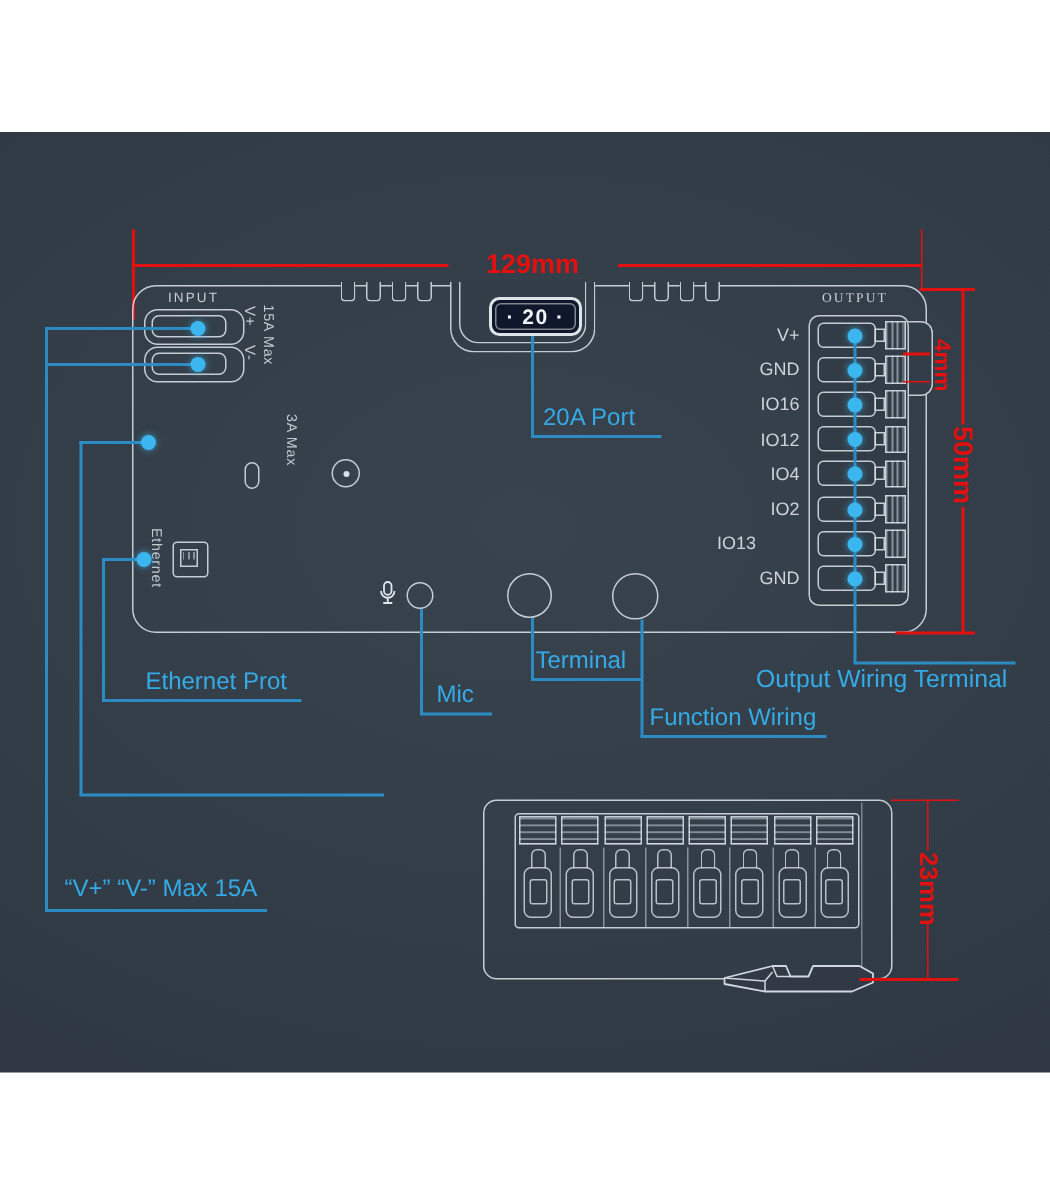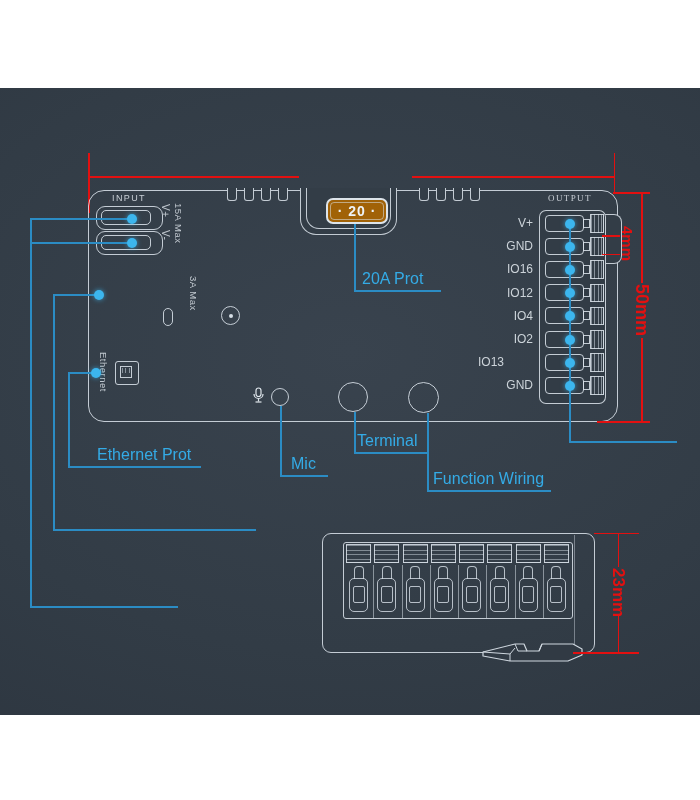--- a/index.html
+++ b/index.html
@@ -30,40 +30,41 @@
 </head>
 <body>
 
 <div id="stage">
   <div id="panel"></div>
 
   <div class="rline abs" style="left:88px;top:153px;width:1.5px;height:60px;"></div>
   <div class="rline abs" style="left:613.5px;top:153px;width:1.5px;height:40px;"></div>
   <div class="rline abs" style="left:89px;top:176px;width:210px;height:1.5px;"></div>
   <div class="rline abs" style="left:412px;top:176px;width:202px;height:1.5px;"></div>
+  <div class="rtext abs" style="left:299px;top:166px;width:112px;text-align:center;font-size:18px;">129mm</div>
 
   <div class="outline abs" style="left:88px;top:190px;width:530px;height:232px;border-radius:16px;"></div>
 
   <div class="devtext abs" style="left:112px;top:193px;">INPUT</div>
   <div class="devtext abs" style="left:548px;top:193px;font-family:Liberation Serif, serif;">OUTPUT</div>
 
   <div id="vents">
       <div class="outline abs cover" style="left: 227px; top: 188px; width: 10px; height: 13px; border-top: 1.2px none; border-radius: 0px 0px 3px 3px; border-right-width: 1.2px; border-bottom-width: 1.2px; border-left-width: 1.2px;"></div>
       <div class="outline abs cover" style="left: 244px; top: 188px; width: 10px; height: 13px; border-top: 1.2px none; border-radius: 0px 0px 3px 3px; border-right-width: 1.2px; border-bottom-width: 1.2px; border-left-width: 1.2px;"></div>
       <div class="outline abs cover" style="left: 261px; top: 188px; width: 10px; height: 13px; border-top: 1.2px none; border-radius: 0px 0px 3px 3px; border-right-width: 1.2px; border-bottom-width: 1.2px; border-left-width: 1.2px;"></div>
       <div class="outline abs cover" style="left: 278px; top: 188px; width: 10px; height: 13px; border-top: 1.2px none; border-radius: 0px 0px 3px 3px; border-right-width: 1.2px; border-bottom-width: 1.2px; border-left-width: 1.2px;"></div>
       <div class="outline abs cover" style="left: 419px; top: 188px; width: 10px; height: 13px; border-top: 1.2px none; border-radius: 0px 0px 3px 3px; border-right-width: 1.2px; border-bottom-width: 1.2px; border-left-width: 1.2px;"></div>
       <div class="outline abs cover" style="left: 436px; top: 188px; width: 10px; height: 13px; border-top: 1.2px none; border-radius: 0px 0px 3px 3px; border-right-width: 1.2px; border-bottom-width: 1.2px; border-left-width: 1.2px;"></div>
       <div class="outline abs cover" style="left: 453px; top: 188px; width: 10px; height: 13px; border-top: 1.2px none; border-radius: 0px 0px 3px 3px; border-right-width: 1.2px; border-bottom-width: 1.2px; border-left-width: 1.2px;"></div>
       <div class="outline abs cover" style="left: 470px; top: 188px; width: 10px; height: 13px; border-top: 1.2px none; border-radius: 0px 0px 3px 3px; border-right-width: 1.2px; border-bottom-width: 1.2px; border-left-width: 1.2px;"></div>
     </div>
 
   <div class="outline cover abs" style="left:300px;top:188px;width:97px;height:47px;border-top:none;border-radius:0 0 16px 16px;"></div>
   <div class="outline thin abs" style="left:306px;top:188px;width:85px;height:41px;border-top:none;border-radius:0 0 13px 13px;"></div>
-  <div class="abs" style="left:326px;top:198px;width:62px;height:26px;border:2px solid #dde4ea;border-radius:7px;background:#a16207;box-sizing:border-box;">
+  <div class="abs" style="left:326px;top:198px;width:62px;height:26px;border:2px solid #dde4ea;border-radius:7px;background:#0f172a;box-sizing:border-box;">
     <div class="abs" style="left:2px;top:2px;right:2px;bottom:2px;border:1px solid rgba(221,228,234,0.55);border-radius:4px;"></div>
     <div class="abs" style="left:0;top:1px;width:100%;text-align:center;color:#eef3f7;font-size:14px;font-weight:bold;line-height:21px;letter-spacing:1px;">· 20 ·</div>
   </div>
 
   <div class="outline abs" style="left:96px;top:206px;width:67px;height:24px;border-radius:9px;"></div>
   <div class="outline thin abs" style="left:101px;top:210px;width:50px;height:15px;border-radius:5px;"></div>
   <div class="outline abs" style="left:96px;top:231px;width:67px;height:24px;border-radius:9px;"></div>
   <div class="outline thin abs" style="left:101px;top:235px;width:50px;height:15px;border-radius:5px;"></div>
 
   <div class="vtext abs" style="left:160px;top:204px;font-size:10px;">V+</div>
@@ -150,49 +151,51 @@
   <div class="rtext rvert abs" style="left:619px;top:226px;font-size:15px;">4mm</div>
 
   <div class="rline abs" style="left:613px;top:192px;width:37px;height:1.5px;"></div>
   <div class="rline abs" style="left:641px;top:192px;width:1.5px;height:91px;"></div>
   <div class="rtext rvert abs" style="left:631px;top:284px;font-size:18px;">50mm</div>
   <div class="rline abs" style="left:641px;top:338px;width:1.5px;height:84px;"></div>
   <div class="rline abs" style="left:597px;top:421px;width:53px;height:1.5px;"></div>
 
   <div class="bline abs" style="left:354px;top:224px;width:1.6px;height:67px;"></div>
   <div class="bline abs" style="left:354px;top:290px;width:87px;height:1.6px;"></div>
-  <div class="blabel" style="left:362px;top:270px;">20A Prot</div>
+  <div class="blabel" style="left:362px;top:270px;">20A Port</div>
 
   <div class="bline abs" style="left:280px;top:406px;width:1.6px;height:70px;"></div>
   <div class="bline abs" style="left:280px;top:475px;width:48px;height:1.6px;"></div>
   <div class="blabel" style="left:291px;top:455px;">Mic</div>
 
   <div class="bline abs" style="left:354px;top:412px;width:1.6px;height:41px;"></div>
   <div class="bline abs" style="left:354px;top:452px;width:74px;height:1.6px;"></div>
   <div class="blabel" style="left:357px;top:432px;">Terminal</div>
 
   <div class="bline abs" style="left:427px;top:413px;width:1.6px;height:78px;"></div>
   <div class="bline abs" style="left:427px;top:490px;width:124px;height:1.6px;"></div>
   <div class="blabel" style="left:433px;top:470px;">Function Wiring</div>
 
   <div class="bline abs" style="left:569px;top:441px;width:108px;height:1.6px;"></div>
+  <div class="blabel" style="left:504px;top:444px;font-size:16.5px;">Output Wiring Terminal</div>
 
   <div class="bline abs" style="left:68px;top:372px;width:27px;height:1.6px;"></div>
   <div class="bline abs" style="left:68px;top:372px;width:1.6px;height:95px;"></div>
   <div class="bline abs" style="left:68px;top:466px;width:133px;height:1.6px;"></div>
   <div class="blabel" style="left:97px;top:446px;">Ethernet Prot</div>
 
   <div class="bline abs" style="left:53px;top:294px;width:44px;height:1.6px;"></div>
   <div class="bline abs" style="left:53px;top:294px;width:1.6px;height:236px;"></div>
   <div class="bline abs" style="left:53px;top:529px;width:203px;height:1.6px;"></div>
 
   <div class="bline abs" style="left:30px;top:218px;width:102px;height:1.6px;"></div>
   <div class="bline abs" style="left:30px;top:242px;width:102px;height:1.6px;"></div>
   <div class="bline abs" style="left:30px;top:218px;width:1.6px;height:389px;"></div>
   <div class="bline abs" style="left:30px;top:606px;width:148px;height:1.6px;"></div>
+  <div class="blabel" style="left:43px;top:584px;">“V+” “V-” Max 15A</div>
 
   <div class="dot" style="left:127px;top:214px;"></div>
   <div class="dot" style="left:127px;top:238px;"></div>
   <div class="dot" style="left:94px;top:290px;"></div>
   <div class="dot" style="left:91px;top:368px;"></div>
 
   <div class="outline abs" style="left:322px;top:533px;width:273px;height:120px;border-radius:9px;"></div>
   <div class="abs" style="left:574px;top:535px;width:1.2px;height:116px;background:rgba(210,218,226,0.45);"></div>
   <div class="outline thin abs" style="left:343px;top:542px;width:230px;height:77px;border-radius:3px;"></div>
   <div id="frontcells">

